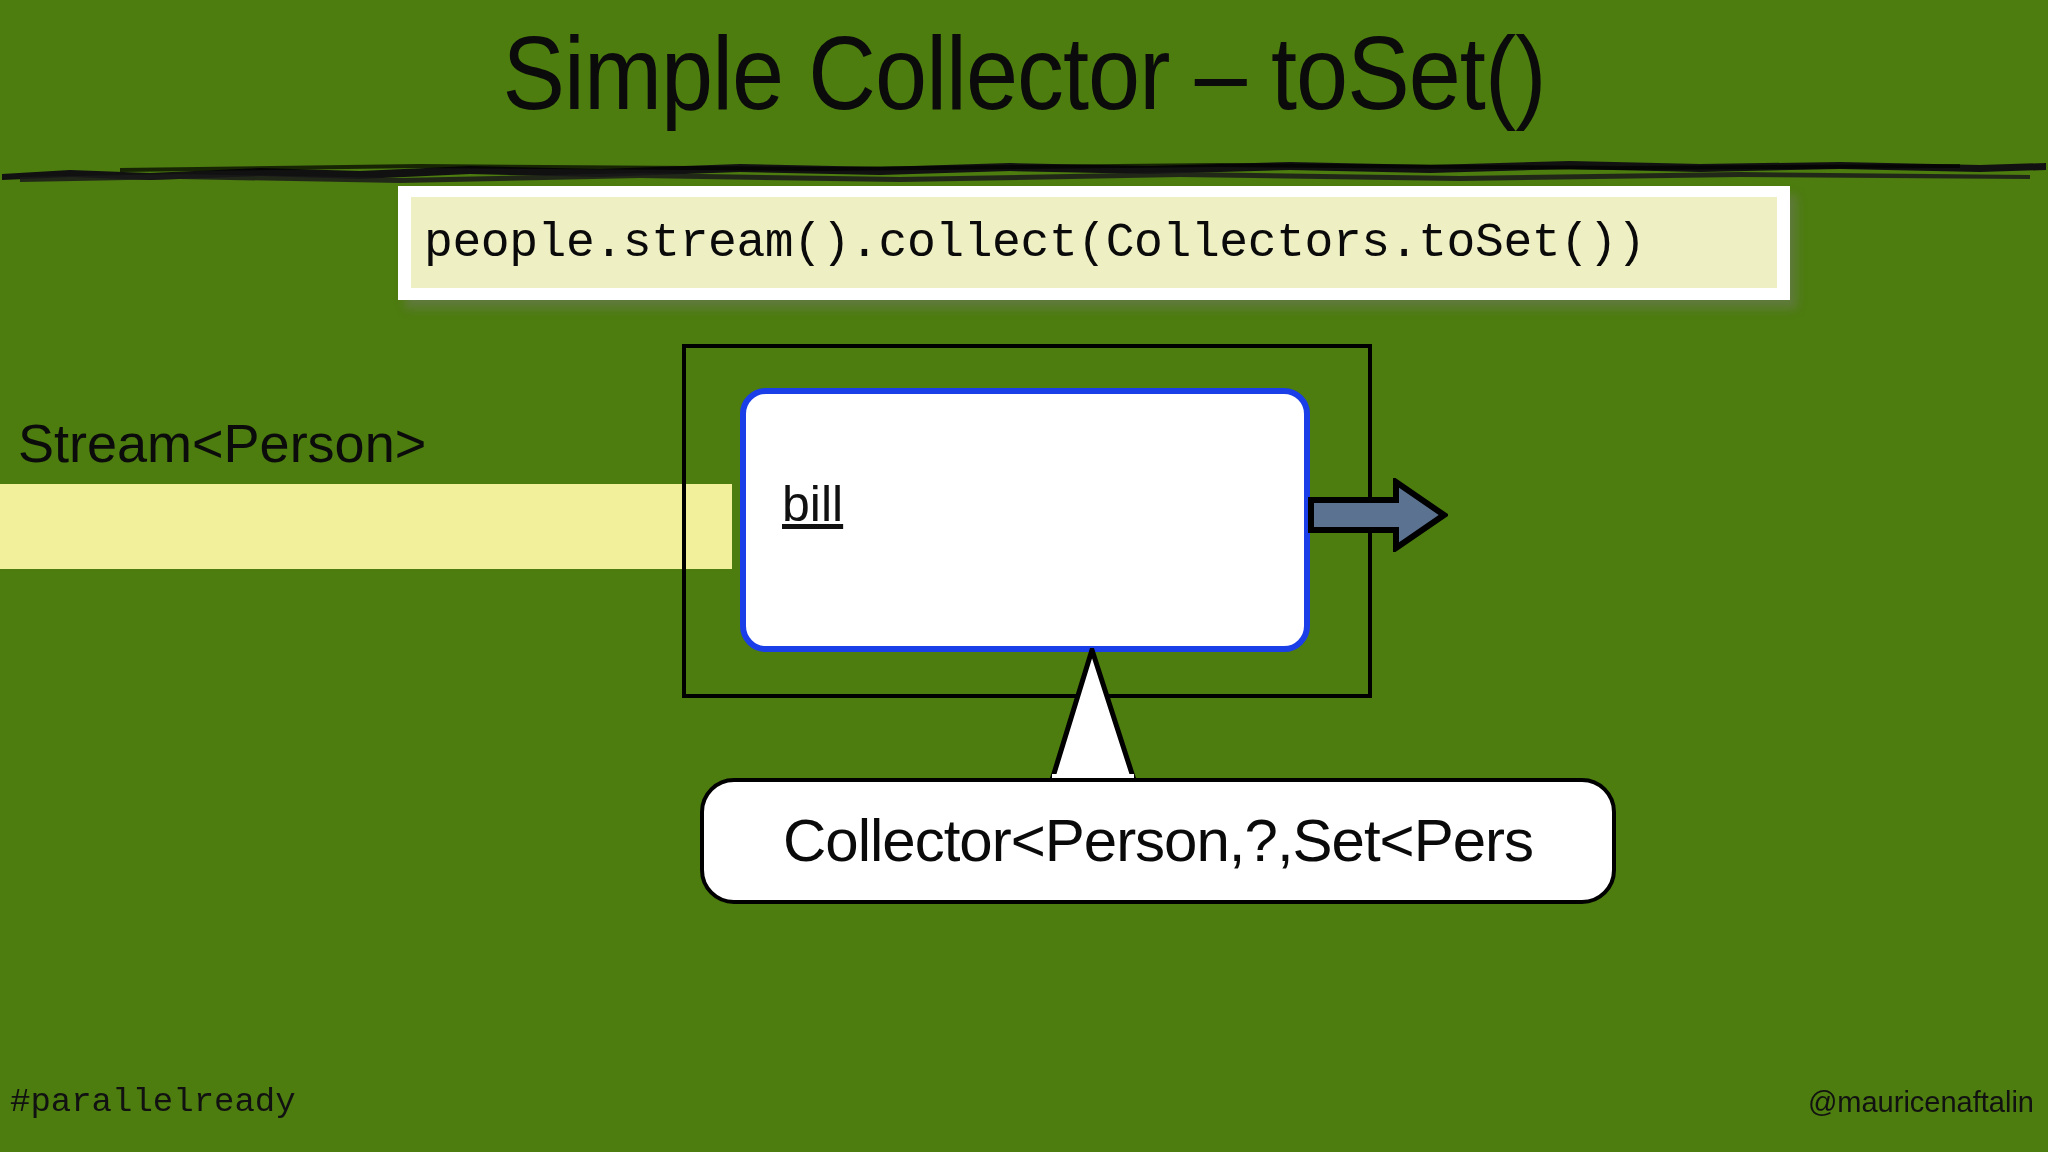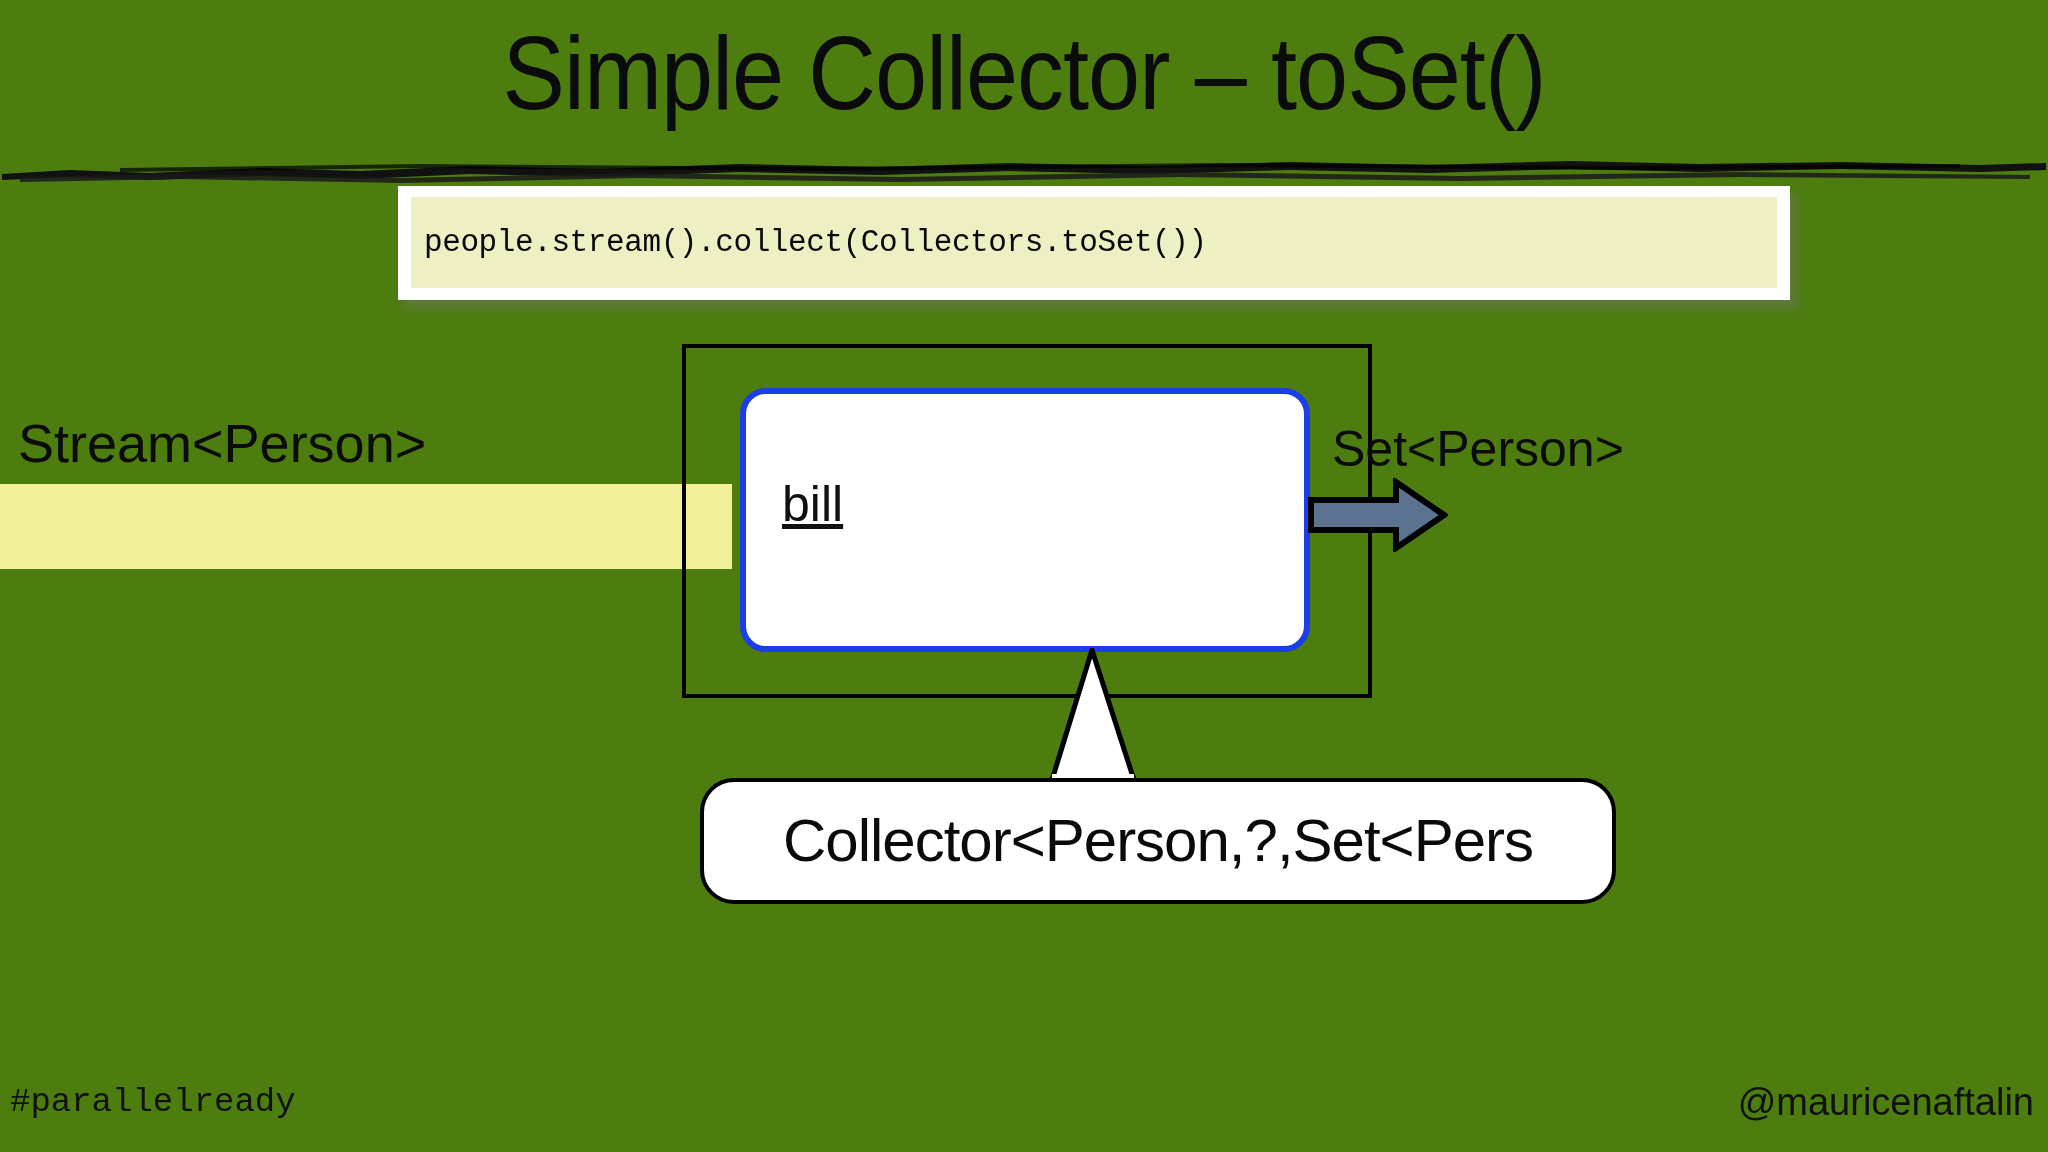--- a/index.html
+++ b/index.html
@@ -60,21 +60,21 @@
     left: 13px;
     top: 11px;
     right: 13px;
     bottom: 12px;
     background: #efefc4;
     display: flex;
     align-items: center;
   }
   #code-text {
     font-family: "Liberation Mono", "DejaVu Sans Mono", monospace;
-    font-size: 31px;
+    font-size: 48px;
     line-height: 50px;
     color: #0a0a0a;
     padding-left: 13px;
     white-space: pre;
     letter-spacing: -0.4px;
   }
 
   
   #stream-band {
     position: absolute;
@@ -204,21 +204,21 @@
     font-family: Liberation Mono, monospace;
     font-size: 34px;
     line-height: 40px;
     color: #111111;
   }
   #footer-right {
     position: absolute;
     right: 14px;
     top: 1082px;
     font-family: "Liberation Sans", sans-serif;
-    font-size: 38px;
+    font-size: 29px;
     line-height: 40px;
     color: #111111;
     text-align: right;
   }
 </style>
 </head>
 <body>
 
 <div id="slide">
 
@@ -250,21 +250,20 @@
   <div id="outer-box"></div>
 
   <div id="blue-box">
     <div id="blue-box-label">bill</div>
   </div>
 
   <svg id="out-arrow" viewBox="0 0 140 74">
     <path d="M3,22 L88,22 L88,4 L136,37 L88,70 L88,52 L3,52 Z" fill="#5b7391" stroke="#000000" stroke-width="6" stroke-linejoin="miter"></path>
   </svg>
 
-  <div id="set-label">Set&lt;Person&gt;</div>
 
   <div id="callout">
     <svg id="callout-tail" viewBox="0 0 130 136" preserveAspectRatio="none">
       <path d="M62,2 L22,132 L104,132 Z" fill="#ffffff" stroke="#000000" stroke-width="5" stroke-linejoin="miter"></path>
       <rect x="22" y="126" width="82" height="12" fill="#ffffff"></rect>
     </svg>
     <div id="callout-box"></div>
     <div id="callout-text">Collector&lt;Person,?,Set&lt;Pers</div>
   </div>
 

